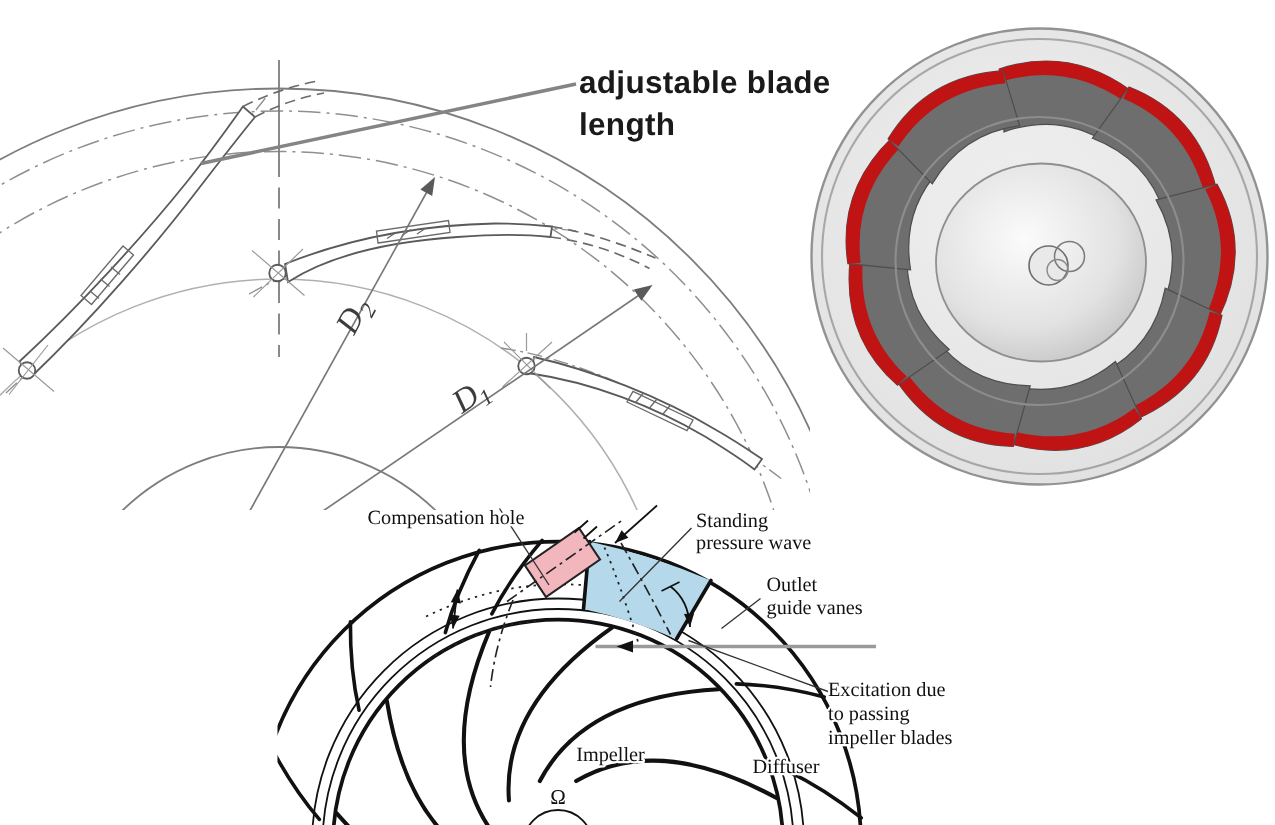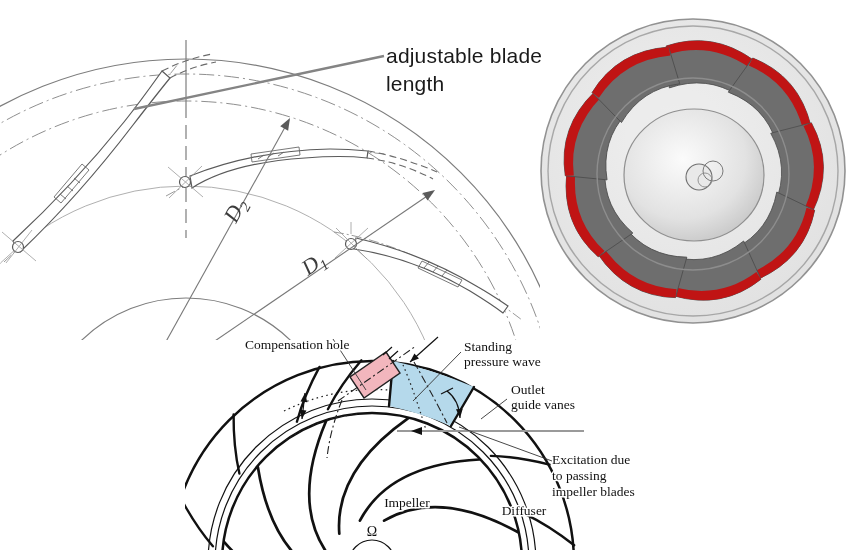--- a/index.html
+++ b/index.html
@@ -1,20 +1,20 @@
 <!DOCTYPE html>
 <html><head>
 <meta charset="utf-8">
 <style>
   html,body{margin:0;padding:0;background:#fff;}
   #canvas{position:relative;width:850px;height:550px;background:#fff;overflow:hidden;
           font-family:"Liberation Sans",sans-serif;}
   .panel{position:absolute;}
   .annot{position:absolute;left:386px;top:42px;width:182px;font-size:21px;line-height:1.32;
-         color:#1a1a1a;letter-spacing:0.2px;}
+         color:#1a1a1a;letter-spacing:0.2px;font-weight:bold;}
   svg{display:block;}
   .thin{fill:none;stroke:#7d7d7d;stroke-width:1.2;}
   .thin2{fill:none;stroke:#b0b0b0;stroke-width:1;}
   .dashdot{fill:none;stroke:#8f8f8f;stroke-width:1;stroke-dasharray:15 4 2 4;}
   .cdash{fill:none;stroke:#7d7d7d;stroke-width:1.2;stroke-dasharray:14 7;}
   .blade{fill:#ffffff;stroke:#5a5a5a;stroke-width:1.2;}
   .bcl{fill:none;stroke:#8f8f8f;stroke-width:0.9;stroke-dasharray:10 3 2 3;}
   .bdash{fill:none;stroke:#6a6a6a;stroke-width:1.1;stroke-dasharray:7 4;}
   .ins{fill:none;stroke:#6a6a6a;stroke-width:0.9;}
   .pmark{fill:none;stroke:#9a9a9a;stroke-width:0.8;}

